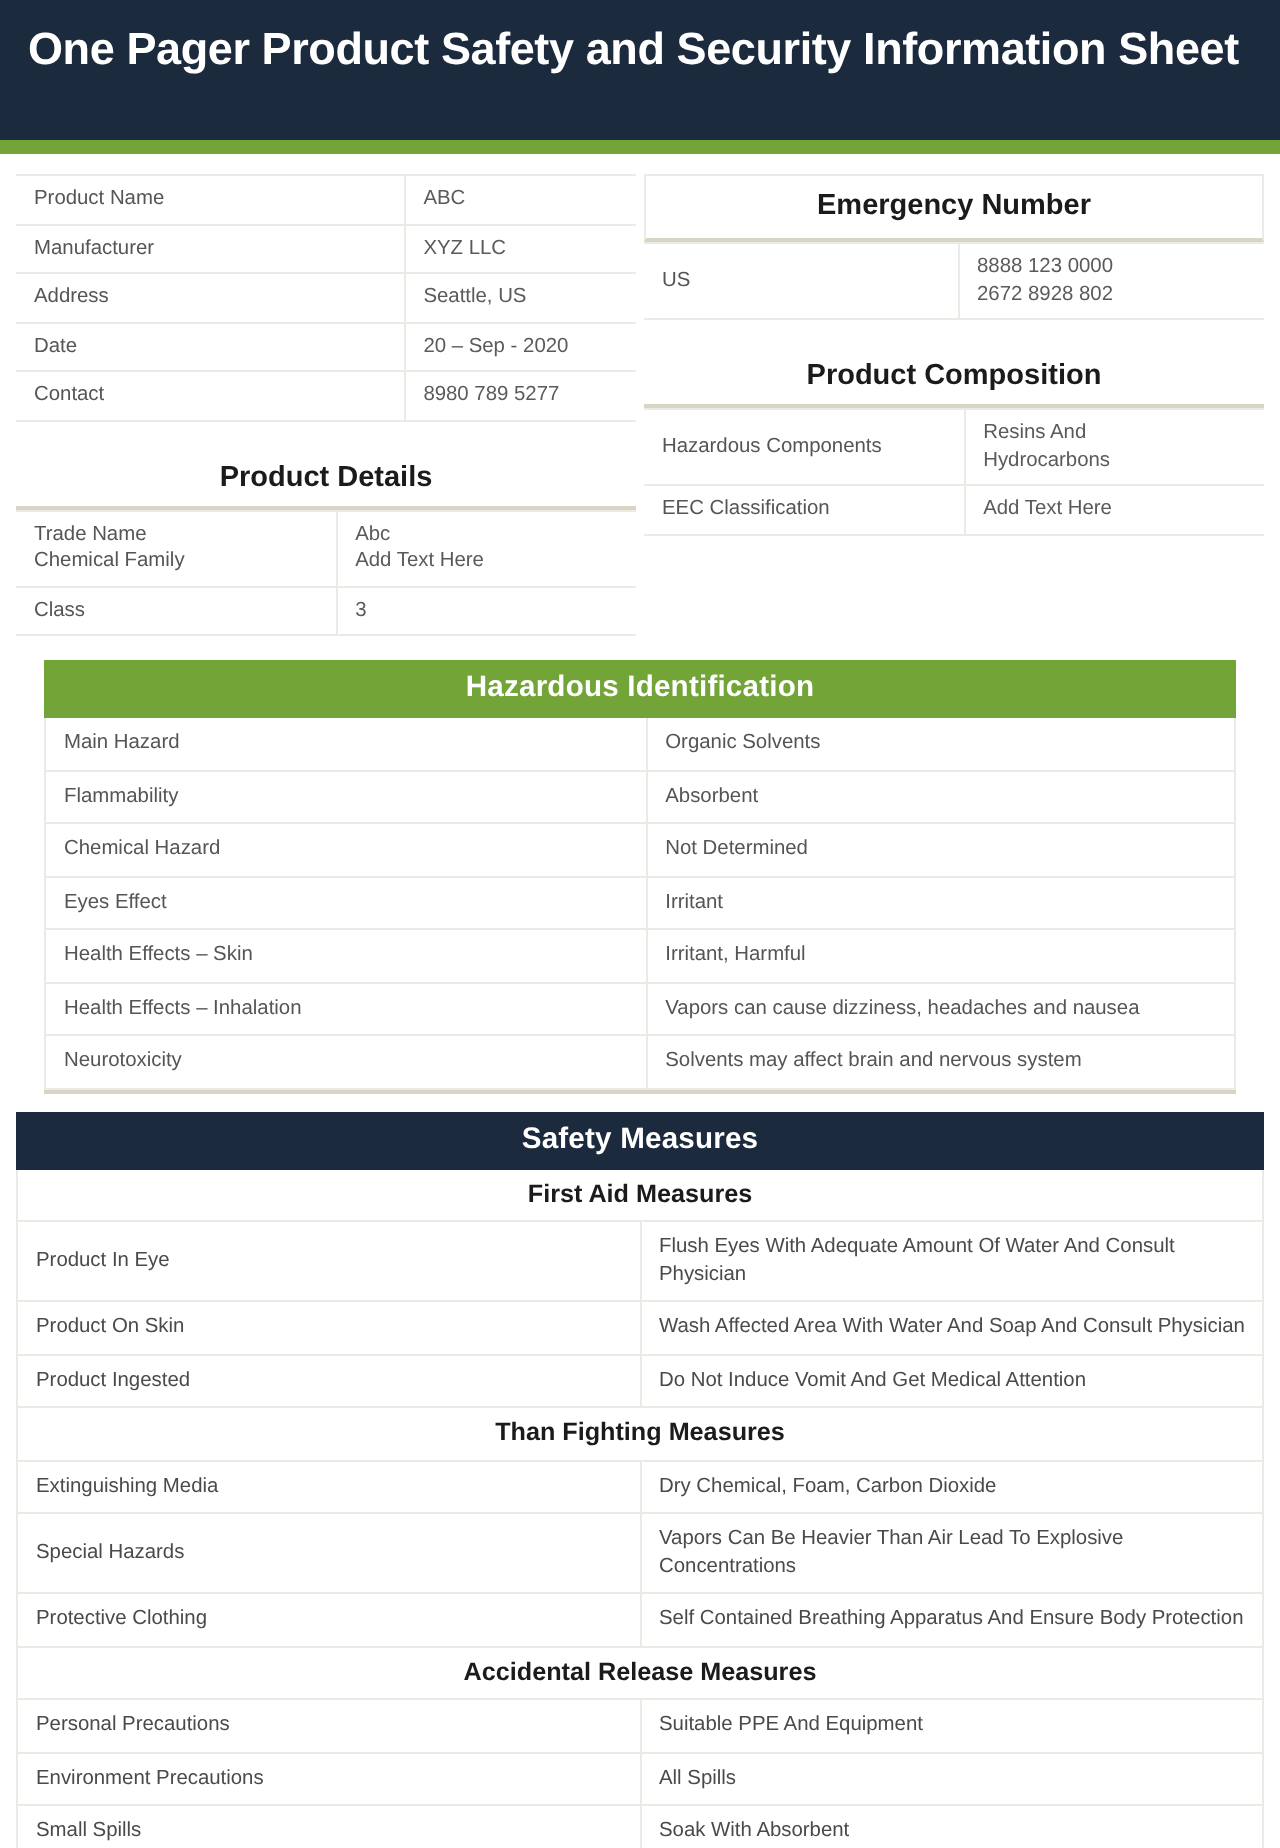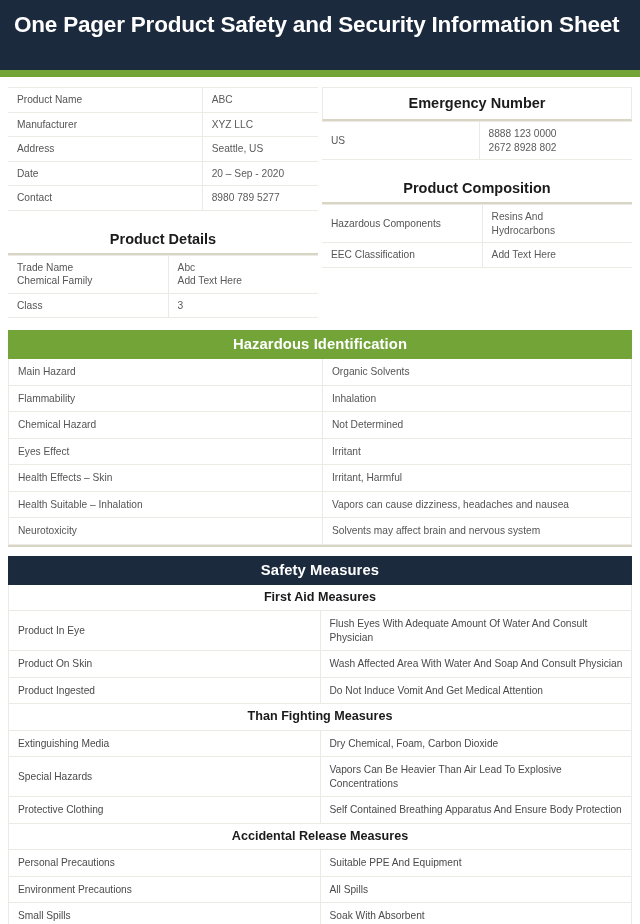--- a/index.html
+++ b/index.html
@@ -111,21 +111,21 @@
     color: #1b1b1b;
     padding: 7px 0 6px 0;
     border-bottom: 2px solid #d8d5c4;
   }
   .sub-table td.k { width: 46%; }
 
   .mt14 { margin-top: 13px; }
 
   
   .wide-block {
-    padding: 0 8px;
+    padding: 0 22px;
     box-sizing: border-box;
   }
   .banner-green {
     background: #73a437;
     color: #ffffff;
     text-align: center;
     font-size: 14.8px;
     font-weight: bold;
     padding: 6px 0 7px 0;
     letter-spacing: 0.1px;
@@ -288,36 +288,36 @@
   <div class="wide-block" style="margin-top:12px;">
     <div class="banner-green">Hazardous Identification</div>
     <table class="wide haz-table">
       <tbody>
           <tr>
             <td class="k">Main Hazard</td>
             <td class="v">Organic Solvents</td>
           </tr>
           <tr>
             <td class="k">Flammability</td>
-            <td class="v">Inhalation</td>
+            <td class="v">Absorbent</td>
           </tr>
           <tr>
             <td class="k">Chemical Hazard</td>
             <td class="v">Not Determined</td>
           </tr>
           <tr>
             <td class="k">Eyes Effect</td>
             <td class="v">Irritant</td>
           </tr>
           <tr>
             <td class="k">Health Effects – Skin</td>
             <td class="v">Irritant, Harmful</td>
           </tr>
           <tr>
-            <td class="k">Health Suitable – Inhalation</td>
+            <td class="k">Health Effects – Inhalation</td>
             <td class="v">Vapors can cause dizziness, headaches and nausea</td>
           </tr>
           <tr>
             <td class="k">Neurotoxicity</td>
             <td class="v">Solvents may affect brain and nervous system</td>
           </tr>
         </tbody>
     </table>
     <div class="haz-bottom"></div>
   </div>

